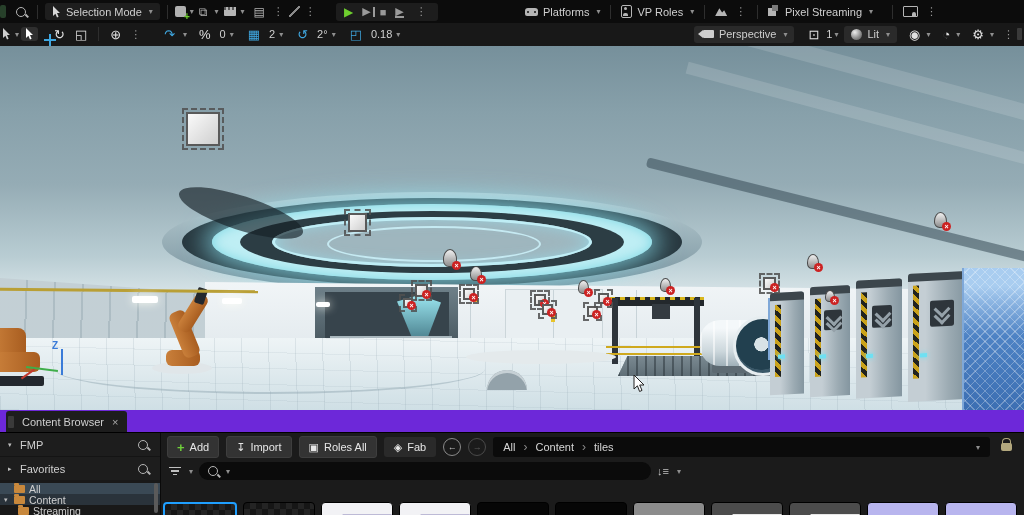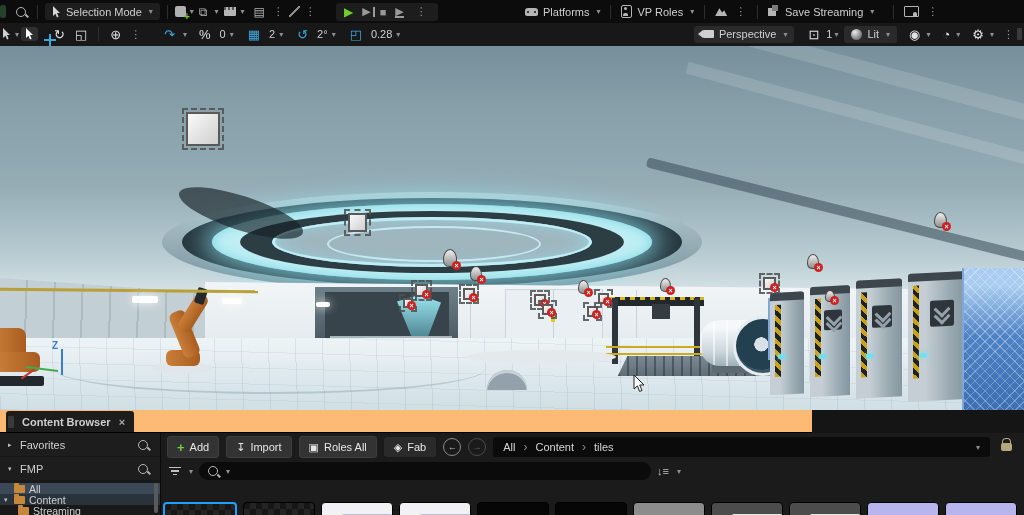--- a/index.html
+++ b/index.html
@@ -138,21 +138,21 @@
   .bulb{position:absolute;border:1px solid #4a4a4a;border-radius:50% 50% 42% 42%/58% 58% 36% 36%;
      background:linear-gradient(180deg,#f0f0f0,#8e8e8e);}
   .rectlight{position:absolute;background:linear-gradient(135deg,#fafafa,#cfcfcf);
      border:2px solid #5a5a5a;outline:2px dashed rgba(80,80,80,.85);outline-offset:2px;}
   .badge{position:absolute;right:-5px;bottom:-4px;width:9px;height:9px;border-radius:50%;
      background:#cc2222;color:#fff;font-size:7px;line-height:9px;text-align:center;font-weight:bold;}
   .mousecur{left:632px;top:328px;width:14px;height:20px;}
 
   
   #cb{left:0;top:410px;width:1024px;height:105px;background:#151515;}
-  #cbtabs{position:absolute;left:0;top:0;width:812px;height:22px;background:#fdba74;border-bottom:1px solid #000;font-weight:bold;}
+  #cbtabs{position:absolute;left:0;top:0;width:1024px;height:22px;background:#6d28d9;border-bottom:1px solid #000;}
   .cbtab{position:absolute;left:0;top:1px;height:21px;display:flex;align-items:center;gap:8px;
      background:#1d1d1d;border-radius:3px 3px 0 0;padding:0 9px 0 8px;color:#cfcfcf;}
   .tabico{width:6px;height:12px;background:#3a3a3a;border-radius:1px;margin-left:-6px;}
   .closex{color:#a8a8a8;font-size:11px;}
   #cbsidebar{position:absolute;left:0;top:23px;width:160px;bottom:0;background:#1d1d1d;border-right:1px solid #0a0a0a;}
   .siderow{height:23px;display:flex;align-items:center;gap:6px;padding:0 8px;border-bottom:1px solid #141414;color:#d0d0d0;}
   .siderow .sp{flex:1;}
   .treewrap{position:absolute;left:0;top:47px;right:0;bottom:0;background:#191919;padding-top:3px;}
   .tree-row{height:11px;display:flex;align-items:center;gap:4px;font-size:10.5px;color:#cfcfcf;padding-left:4px;}
   .tree-row.sel{background:#3a4955;}
@@ -248,21 +248,21 @@
       <span class="person"></span>
       <span>VP Roles</span>
       <span class="crt">▾</span>
       <span class="vsep"></span>
       <span class="mtn"></span>
       <span class="kebab">⋮</span>
     </div>
     <div class="grp" style="left:752px;gap:5px;">
       <span class="vsep"></span>
       <span class="pxs"></span>
-      <span>Save Streaming</span>
+      <span>Pixel Streaming</span>
       <span class="crt">▾</span>
       <span class="vsep" style="margin-left:14px;"></span>
       <span class="scrshare"></span>
       <span class="kebab">⋮</span>
     </div>
   </div>
 
   <div id="tb2" class="abs">
     <div class="grp" style="left:2px;gap:2px;">
       <svg class="ptr" viewBox="0 0 9 12">
@@ -283,21 +283,21 @@
       <span class="tool" style="margin-left:6px;">%</span>
       <span class="snapval">0</span>
       <span class="crt">▾</span>
       <span class="tool blue" style="margin-left:8px;">▦</span>
       <span class="snapval">2</span>
       <span class="crt">▾</span>
       <span class="tool blue" style="margin-left:8px;">↺</span>
       <span class="snapval">2°</span>
       <span class="crt">▾</span>
       <span class="tool blue" style="margin-left:8px;">◰</span>
-      <span class="snapval">0.28</span>
+      <span class="snapval">0.18</span>
       <span class="crt">▾</span>
     </div>
     <div class="grp" style="right:2px;">
       <div class="vpill">
         <span class="cam"></span>
         <span>Perspective</span>
         <span class="crt">▾</span>
       </div>
       <span class="tool" style="margin-left:10px;">⊡</span>
       <span class="snapval">1</span>
@@ -472,28 +472,28 @@
     <div id="cbtabs">
       <div class="cbtab" style="left:6px;">
         <span class="tabico"></span>
         <span>Content Browser</span>
         <span class="closex">×</span>
       </div>
     </div>
 
     <div id="cbsidebar">
       <div class="siderow">
+        <span class="exp">▾</span>
+        <span>FMP</span>
+        <span class="sp"></span>
+        <span class="magicon"></span>
+      </div>
+      <div class="siderow">
         <span class="exp">▸</span>
         <span>Favorites</span>
-        <span class="sp"></span>
-        <span class="magicon"></span>
-      </div>
-      <div class="siderow">
-        <span class="exp">▾</span>
-        <span>FMP</span>
         <span class="sp"></span>
         <span class="magicon"></span>
       </div>
       <div class="treewrap">
         <div class="tree-row sel">
           <span class="exp"></span>
           <span class="folder"></span>
           <span>All</span>
         </div>
         <div class="tree-row hov">

